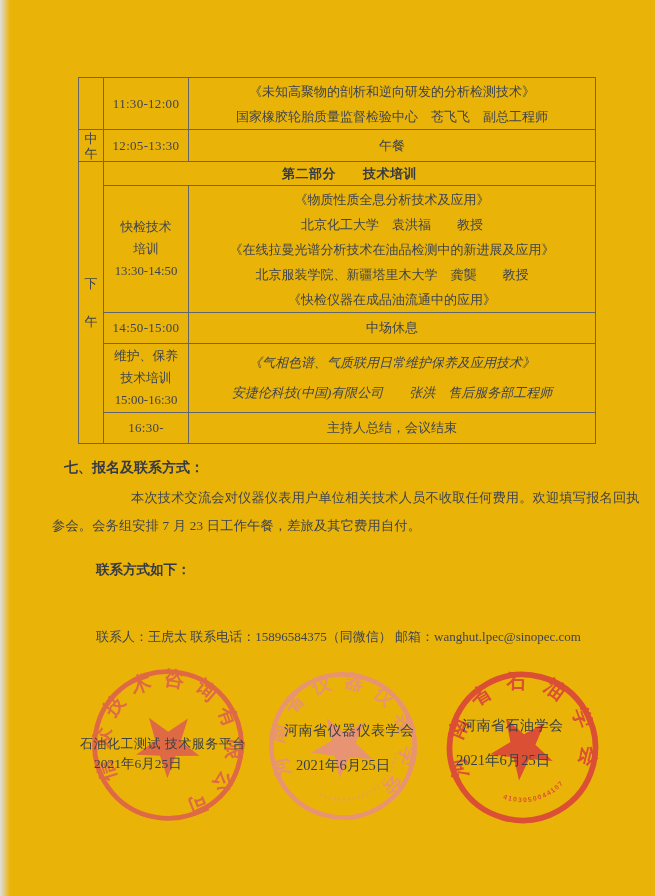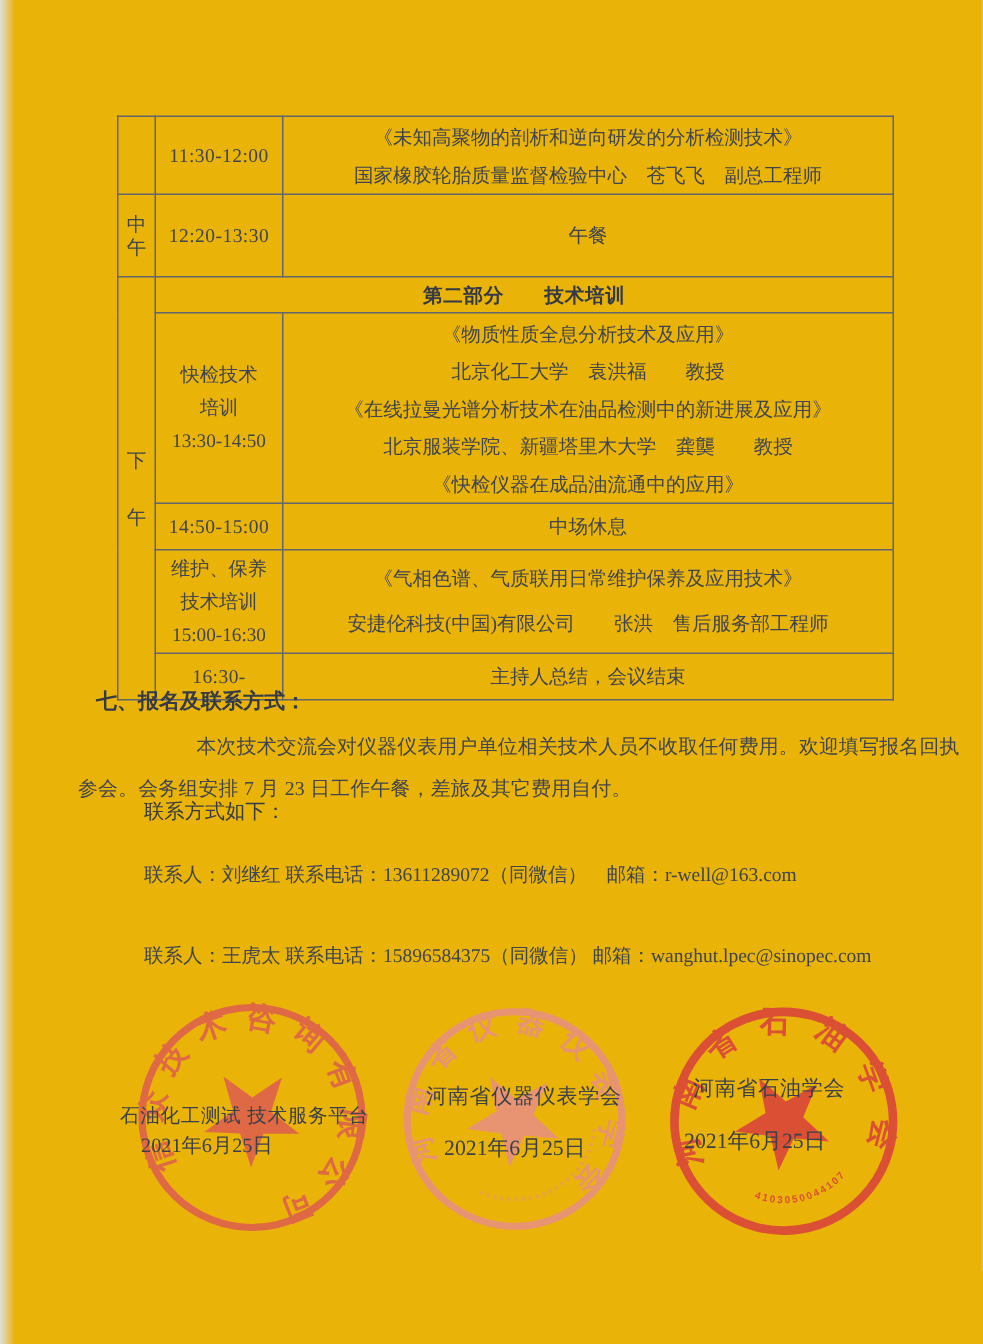--- a/index.html
+++ b/index.html
@@ -14,33 +14,33 @@
   }
   
   table.schedule{
     position:absolute;left:78px;top:77px;width:517px;
     border-collapse:collapse;table-layout:fixed;
   }
   table.schedule td{
     border:1px solid #61666e;text-align:center;vertical-align:middle;
     font-size:13px;padding:0;
   }
-  .period-text{width:15px;margin:12px auto;word-break:break-all;line-height:15px;}
+  .period-text{width:15px;margin:0 auto;word-break:break-all;line-height:15px;}
   .period-text.tall{line-height:38px;}
   td.time-cell{font-size:12.5px;letter-spacing:.3px;}
   .lbl-line{line-height:22px;font-size:12.8px;}
   .content-line{line-height:25px;}
-  .content-line.wide{line-height:30px;}
+  .content-line.wide{line-height:30px;font-style:italic;}
   td.part-header{font-weight:bold;font-size:13.8px;color:#333945;letter-spacing:.5px;}
   
   .abs{position:absolute;white-space:nowrap;}
   .s7-heading{left:64px;top:459px;font-weight:bold;font-size:14px;color:#343a46;}
   .s7-p1{left:131px;top:489px;font-size:13.2px;letter-spacing:.2px;}
   .s7-p2{left:52px;top:517px;font-size:13.2px;letter-spacing:.2px;}
-  .s7-contact-heading{left:96px;top:532px;font-weight:normal;font-size:13.5px;color:#343a46;}
+  .s7-contact-heading{left:96px;top:561px;font-weight:bold;font-size:13.5px;color:#343a46;}
   .s7-c0{left:96px;top:574px;font-size:13px;}
   .s7-c1{left:96px;top:601px;font-size:13px;}
   .s7-c2{left:96px;top:628px;font-size:13px;text-align:right;}
   
   .stamp{position:absolute;}
   .stamp text{font-family:"Liberation Sans","DejaVu Sans",sans-serif;font-weight:bold;}
   .stamp-caption{color:#3a4049;}
   .cap-s1{left:80px;top:735px;font-size:13px;letter-spacing:.5px;}
   .date-s1{left:94px;top:755px;font-size:13.5px;}
   .cap-s2{left:284px;top:722px;font-size:14px;letter-spacing:.5px;}
@@ -66,21 +66,21 @@
       <td class="time-cell">11:30-12:00</td>
       <td>
         <div class="content-line">《未知高聚物的剖析和逆向研发的分析检测技术》</div>
         <div class="content-line">国家橡胶轮胎质量监督检验中心　苍飞飞　副总工程师</div>
       </td>
     </tr>
     <tr style="height:32px">
       <td>
             <div class="period-text">中午</div>
           </td>
-      <td class="time-cell">12:20-13:30</td>
+      <td class="time-cell">12:05-13:30</td>
       <td>午餐</td>
     </tr>
     <tr style="height:24px">
       <td rowspan="5">
             <div class="period-text tall">下午</div>
           </td>
       <td colspan="2" class="part-header">第二部分　　技术培训</td>
     </tr>
     <tr style="height:127px">
       <td>
@@ -115,21 +115,20 @@
       <td class="time-cell">16:30-</td>
       <td>主持人总结，会议结束</td>
     </tr>
   </tbody>
     </table>
 
   <div class="abs s7-heading">七、报名及联系方式：</div>
   <div class="abs s7-p1">本次技术交流会对仪器仪表用户单位相关技术人员不收取任何费用。欢迎填写报名回执</div>
   <div class="abs s7-p2">参会。会务组安排 7 月 23 日工作午餐，差旅及其它费用自付。</div>
   <div class="abs s7-contact-heading">联系方式如下：</div>
-  <div class="abs s7-c0">联系人：刘继红 联系电话：13611289072（同微信）　邮箱：r-well@163.com</div>
   <div class="abs s7-c2">联系人：王虎太 联系电话：15896584375（同微信） 邮箱：wanghut.lpec@sinopec.com</div>
 
   <svg class="stamp" style="left:86px;top:663px;opacity:.82" width="164" height="164" viewBox="0 0 170 170">
     <g transform="rotate(-35 85 85)">
       <circle cx="85" cy="85" r="76" fill="none" stroke="#dc5a52" stroke-width="5"></circle>
       <polygon points="85,50.5 93.1,73.8 117.8,74.3 98.1,89.3 105.3,112.9 85,98.8 64.7,112.9 71.9,89.3 52.2,74.3 76.9,73.8" fill="#dc5a52"></polygon>
       <defs>
           <path id="ring1" d="M 23,85 A 62,62 0 1 1 147,85 A 62,62 0 1 1 23,85" fill="none"></path>
         </defs>
       <text font-size="21" fill="#dc5a52" letter-spacing="11">

